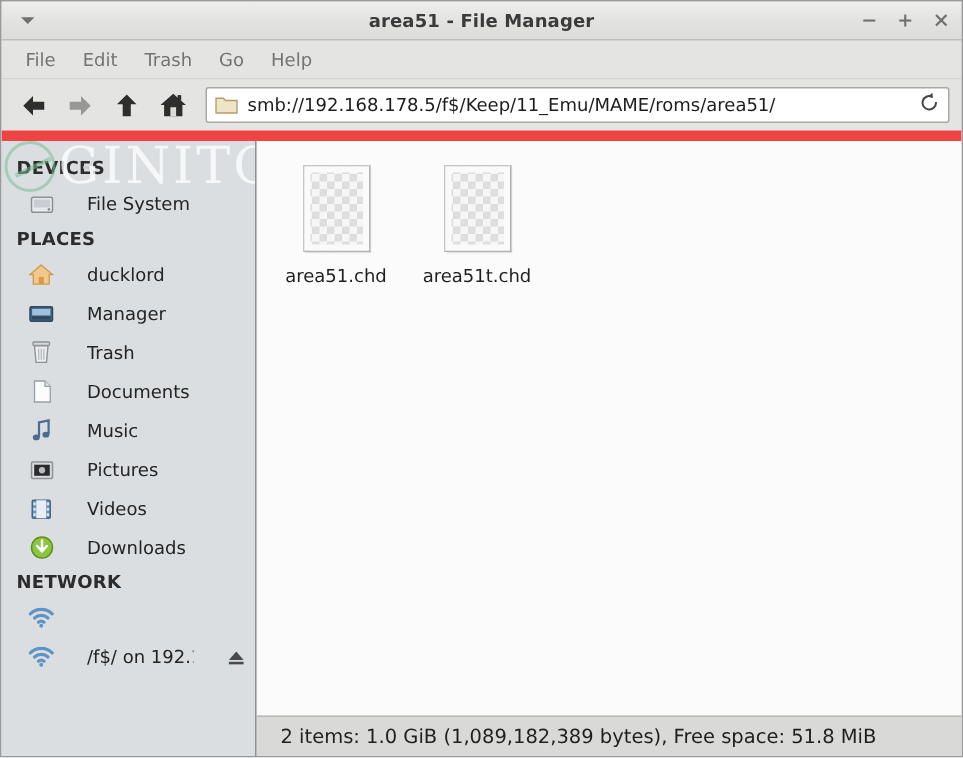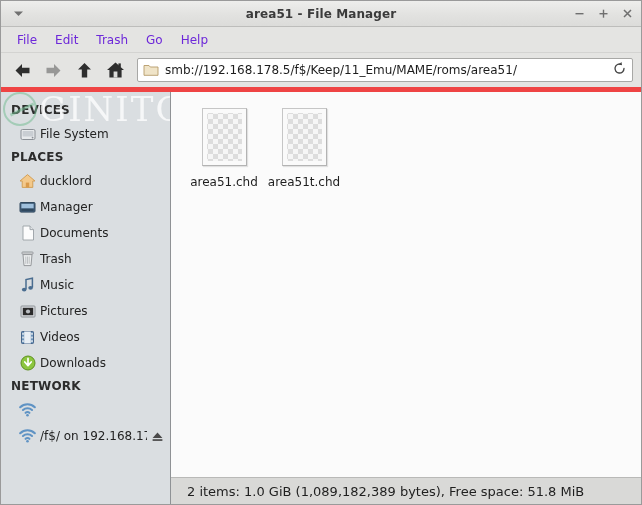--- a/index.html
+++ b/index.html
@@ -83,34 +83,34 @@
     flex: 0 0 25px;
     background: #e4e4e2;
     display: flex;
     align-items: center;
     padding-left: 7px;
     border-bottom: 1px solid #d3d3d1;
   }
   .menu-item {
     padding: 3px 9px;
     font-size: 12px;
-    color: #6d28d9;
+    color: #737373;
     border-radius: 2px;
   }
 
   
   .toolbar {
     height: 34px;
     flex: 0 0 34px;
     background: #e4e4e2;
     display: flex;
     align-items: center;
     padding: 0 8px 0 6px;
     gap: 0px;
-    border-bottom: 5px solid #ef4444;
+    border-bottom: 7px solid #ef4444;
   }
   .nav-btn {
     width: 31px;
     height: 26px;
     display: flex;
     align-items: center;
     justify-content: center;
   }
   .nav-btn svg { display: block; }
   .nav-btn.disabled { opacity: 0.42; }
@@ -168,21 +168,21 @@
     color: #2c2c2c;
     padding: 3px 0 4px 10px;
     letter-spacing: 0.2px;
   }
   .side-row {
     height: 26px;
     display: flex;
     align-items: center;
     padding-left: 18px;
     padding-right: 6px;
-    gap: 4px;
+    gap: 22px;
   }
   .side-ico {
     width: 17px;
     height: 17px;
     flex: 0 0 17px;
     display: flex;
     align-items: center;
     justify-content: center;
   }
   .side-ico svg { display: block; }
@@ -246,21 +246,21 @@
     min-width: 0;
     background: #fbfbfb;
   }
   .filepane {
     flex: 1 1 auto;
     background: #fbfbfb;
     padding: 14px 0 0 14px;
     display: flex;
     flex-wrap: wrap;
     align-content: flex-start;
-    gap: 0px;
+    gap: 14px;
     min-height: 0;
     overflow: hidden;
   }
   .file-item {
     width: 78px;
     margin-right: 2px;
     display: flex;
     flex-direction: column;
     align-items: center;
     padding-top: 2px;
@@ -453,37 +453,37 @@
             <rect x="1" y="2.5" width="15" height="9.6" rx="1" fill="#44617c" stroke="#31495e" stroke-width="1"></rect>
             <rect x="2.4" y="3.9" width="12.2" height="4.4" fill="#9fc0dc"></rect>
             <rect x="2.4" y="8.8" width="12.2" height="2.2" fill="#2f485e"></rect>
           </svg>
         </span>
         <span class="side-label">Manager</span>
       </div>
 
       <div class="side-row">
         <span class="side-ico">
-          <svg width="14" height="16" viewBox="0 0 14 16">
-            <path d="M2 1 L9 1 L12.5 4.6 L12.5 15 L2 15 Z" fill="#fcfcfc" stroke="#9aa0a5" stroke-width="0.9"></path>
-            <path d="M9 1 L9 4.6 L12.5 4.6" fill="#e2e5e8" stroke="#9aa0a5" stroke-width="0.9"></path>
-          </svg>
-        </span>
-        <span class="side-label">Documents</span>
-      </div>
-
-      <div class="side-row">
-        <span class="side-ico">
           <svg width="15" height="16" viewBox="0 0 15 16">
             <rect x="2" y="1" width="11" height="2.2" rx="0.6" fill="#d8dadc" stroke="#8d9194" stroke-width="0.9"></rect>
             <path d="M3 3.6 L12 3.6 L11 14.6 L4 14.6 Z" fill="#ebedee" stroke="#8d9194" stroke-width="0.9"></path>
             <path d="M5.8 5.5 L5.8 12.8 M7.5 5.5 L7.5 12.8 M9.2 5.5 L9.2 12.8" stroke="#b2b6b9" stroke-width="0.8"></path>
           </svg>
         </span>
         <span class="side-label">Trash</span>
+      </div>
+
+      <div class="side-row">
+        <span class="side-ico">
+          <svg width="14" height="16" viewBox="0 0 14 16">
+            <path d="M2 1 L9 1 L12.5 4.6 L12.5 15 L2 15 Z" fill="#fcfcfc" stroke="#9aa0a5" stroke-width="0.9"></path>
+            <path d="M9 1 L9 4.6 L12.5 4.6" fill="#e2e5e8" stroke="#9aa0a5" stroke-width="0.9"></path>
+          </svg>
+        </span>
+        <span class="side-label">Documents</span>
       </div>
 
       <div class="side-row">
         <span class="side-ico">
           <svg width="15" height="16" viewBox="0 0 15 16">
             <path d="M6 12.2 L6 2.6 L12.4 1.2 L12.4 10.4" stroke="#4a6d90" stroke-width="1.5" fill="none"></path>
             <ellipse cx="4.2" cy="12.6" rx="2.3" ry="1.9" fill="#4a6d90"></ellipse>
             <ellipse cx="10.6" cy="10.8" rx="2.3" ry="1.9" fill="#4a6d90"></ellipse>
           </svg>
         </span>

